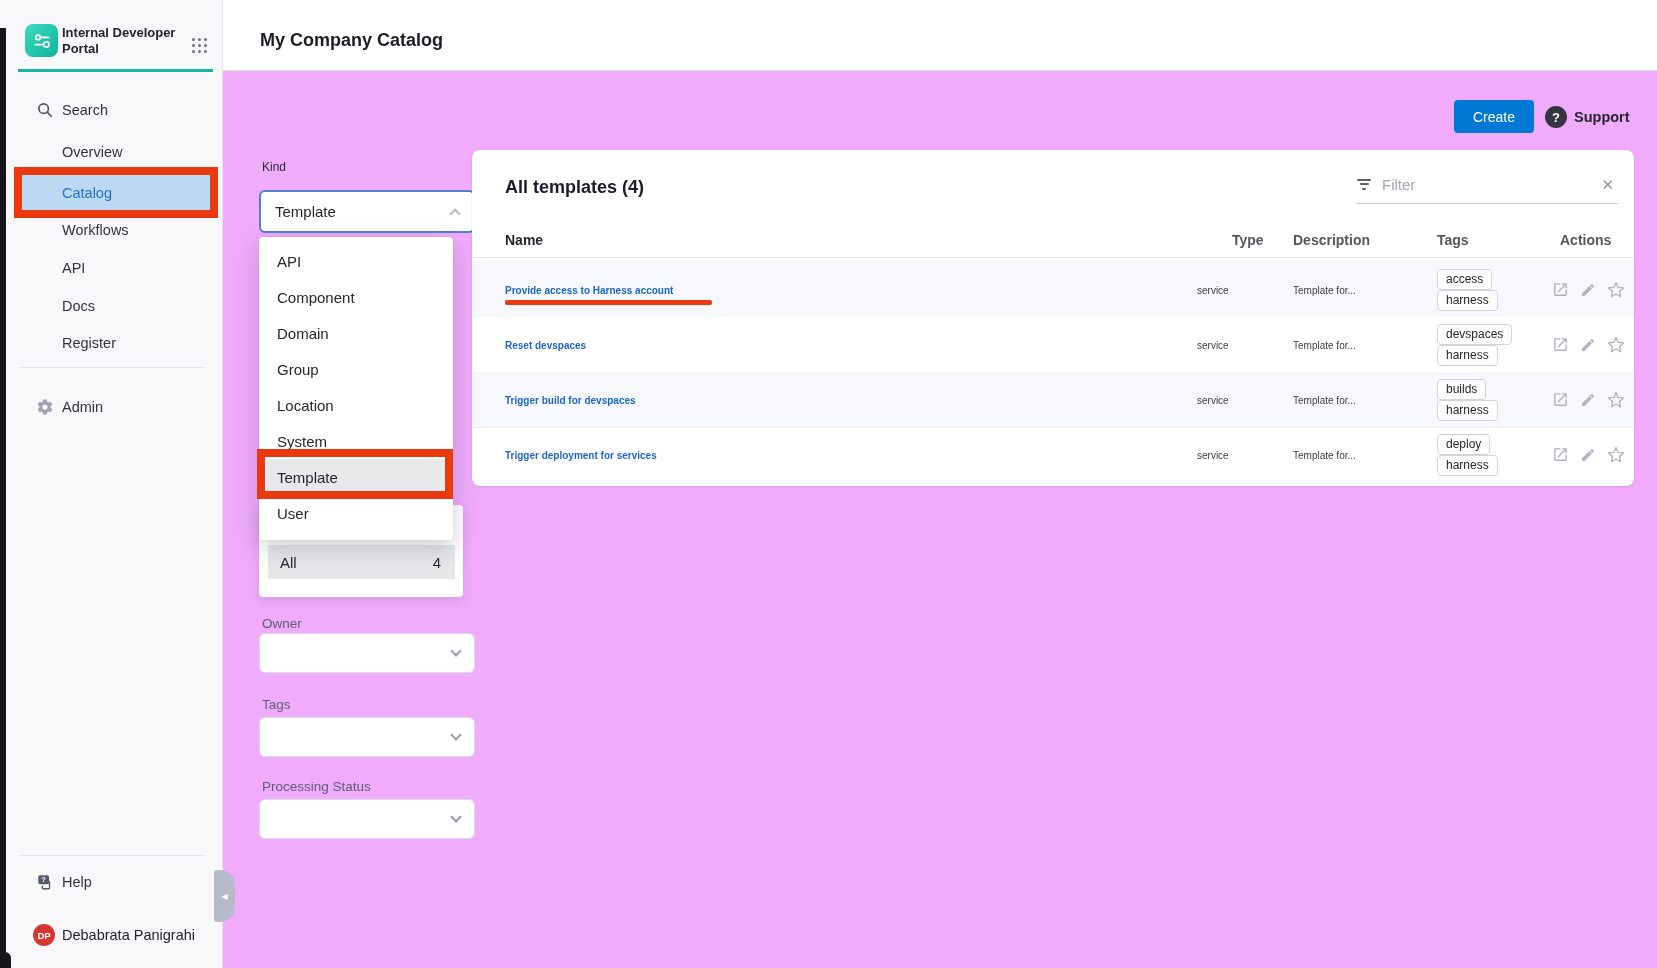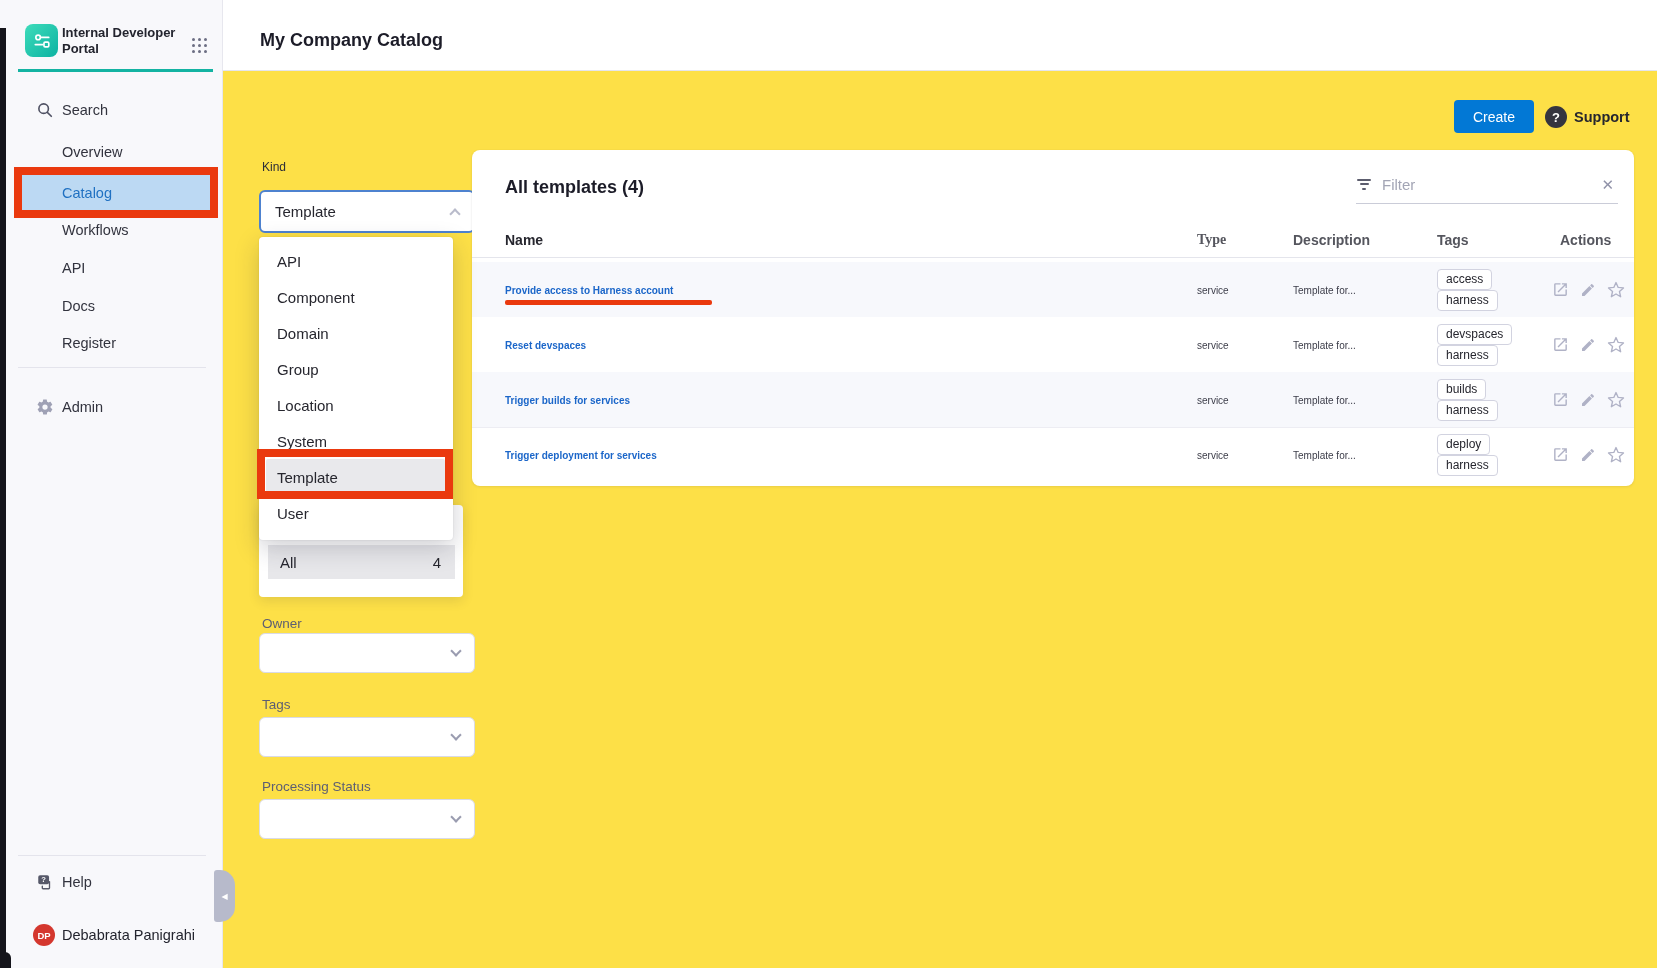--- a/index.html
+++ b/index.html
@@ -32,21 +32,21 @@
                      color:#fff; font-size:8px; }
   .avatar { position:absolute; left:33px; top:924px; width:22px; height:22px; border-radius:50%; background:#d4372e;
             color:#fff; font-size:9.5px; font-weight:700; display:flex; align-items:center; justify-content:center; }
   .user-name { position:absolute; left:62px; top:927px; font-size:14.5px; color:#23242e; }
 
   
   .topbar { position:absolute; left:223px; top:0; width:1434px; height:71px; background:#ffffff; border-bottom:1px solid #e5e5ec; }
   .page-title { position:absolute; left:37px; top:30px; font-size:18px; font-weight:700; color:#1c1c28; }
 
   
-  .main { position:absolute; left:223px; top:71px; width:1434px; height:897px; background:#fde047; }
+  .main { position:absolute; left:223px; top:71px; width:1434px; height:897px; background:#f0abfc; }
 
   .create-btn { position:absolute; left:1231px; top:29px; width:80px; height:33px; background:#0278d5; border:none; border-radius:4px;
                 color:#fff; font-size:14px; font-weight:500; font-family:inherit; cursor:pointer; }
   .support { position:absolute; left:1322px; top:35px; display:flex; align-items:center; gap:7px; }
   .support-circle { width:22px; height:22px; border-radius:50%; background:#35353f; color:#fff; font-size:13px; font-weight:700;
                     display:flex; align-items:center; justify-content:center; }
   .support-label { font-size:14.5px; font-weight:600; color:#26262e; }
 
   
   .f-label { position:absolute; left:39px; font-size:12px; font-weight:400; color:#2c2d38; }
@@ -250,21 +250,21 @@
         <span class="funnel">
             <span></span>
             <span></span>
             <span></span>
           </span>
         <input type="text" placeholder="Filter" style="">
         <span class="clear-x">✕</span>
       </div>
 
       <div class="th name" style="left:33px;">Name</div>
-      <div class="th" style="left:725px;font-family:Liberation Serif, serif;">Type</div>
+      <div class="th" style="left:760px;">Type</div>
       <div class="th" style="left:821px;">Description</div>
       <div class="th" style="left:965px;">Tags</div>
       <div class="th" style="left:1088px;">Actions</div>
       <div class="thead-line"></div>
 
       <div class="trow tint" style="top:112px;">
         <span class="cell link" style="left:33px;">Provide access to Harness account</span>
         <span class="cell" style="left:725px;">service</span>
         <span class="cell" style="left:821px;">Template for...</span>
         <span class="tags-col">
@@ -302,21 +302,21 @@
               <path d="M3 17.2V21h3.8L17.9 9.9l-3.8-3.8L3 17.2zM20.7 7.1c.4-.4.4-1 0-1.4l-2.4-2.4c-.4-.4-1-.4-1.4 0l-1.8 1.8 3.8 3.8 1.8-1.8z"></path>
             </svg>
           <svg width="18" height="18" viewBox="0 0 24 24" fill="none" stroke="#b0b2c6" stroke-width="1.8" stroke-linejoin="round">
               <path d="M12 17.3l-6.2 3.7 1.6-7L2 9.2l7.1-.6L12 2l2.9 6.6 7.1.6-5.4 4.8 1.6 7z"></path>
             </svg>
         </span>
       </div>
       <div class="trow-border" style="top:222px;"></div>
 
       <div class="trow tint" style="top:222px;">
-        <span class="cell link" style="left:33px;">Trigger builds for services</span>
+        <span class="cell link" style="left:33px;">Trigger build for devspaces</span>
         <span class="cell" style="left:725px;">service</span>
         <span class="cell" style="left:821px;">Template for...</span>
         <span class="tags-col">
           <span class="chip">builds</span>
           <span class="chip">harness</span>
         </span>
         <span class="acts">
           <svg width="17" height="17" viewBox="0 0 24 24" fill="#b0b2c6">
               <path d="M19 19H5V5h7V3H5a2 2 0 0 0-2 2v14a2 2 0 0 0 2 2h14a2 2 0 0 0 2-2v-7h-2v7zM14 3v2h3.6l-9.8 9.8 1.4 1.4L19 6.4V10h2V3h-7z"></path>
             </svg>

